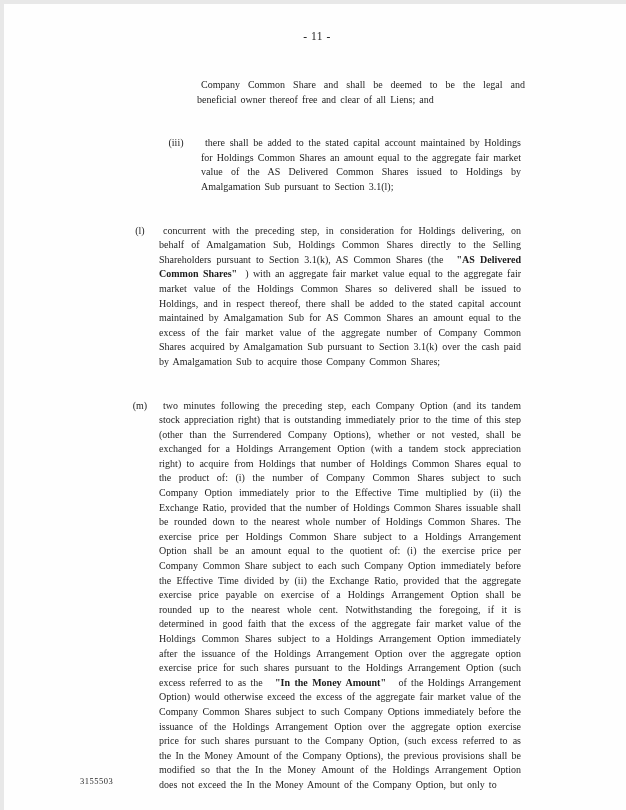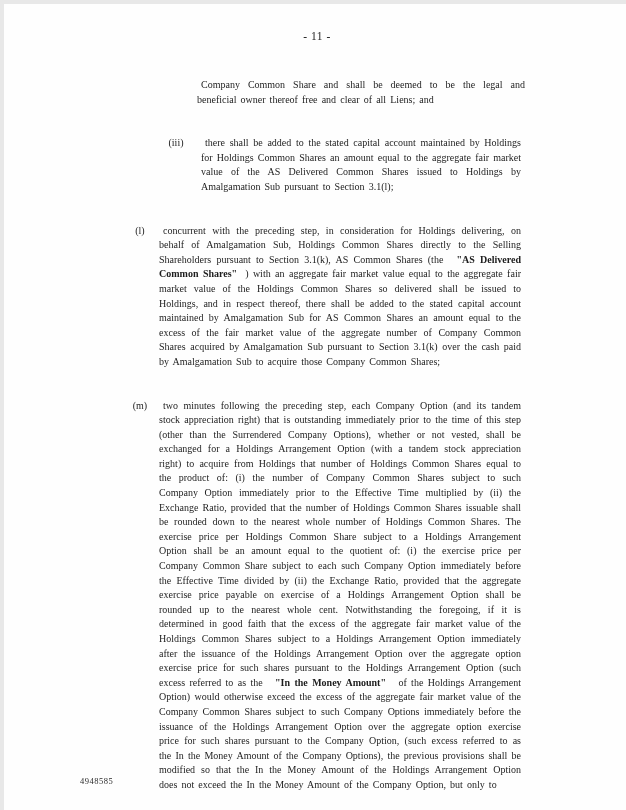--- a/index.html
+++ b/index.html
@@ -84,15 +84,15 @@
       <p class="clause-text"><span>concurrent with the preceding step, in consideration for Holdings delivering, on behalf of Amalgamation Sub, Holdings Common Shares directly to the Selling Shareholders pursuant to Section 3.1(k), AS Common Shares (the </span><span class="bold">"AS Delivered Common Shares"</span><span>) with an aggregate fair market value equal to the aggregate fair market value of the Holdings Common Shares so delivered shall be issued to Holdings, and in respect thereof, there shall be added to the stated capital account maintained by Amalgamation Sub for AS Common Shares an amount equal to the excess of the fair market value of the aggregate number of Company Common Shares acquired by Amalgamation Sub pursuant to Section 3.1(k) over the cash paid by Amalgamation Sub to acquire those Company Common Shares;</span></p>
     </div>
 
     <div class="clause level1 gap-lg">
       <span class="clause-label">(m)</span>
       <p class="clause-text"><span>two minutes following the preceding step, each Company Option (and its tandem stock appreciation right) that is outstanding immediately prior to the time of this step (other than the Surrendered Company Options), whether or not vested, shall be exchanged for a Holdings Arrangement Option (with a tandem stock appreciation right) to acquire from Holdings that number of Holdings Common Shares equal to the product of: (i) the number of Company Common Shares subject to such Company Option immediately prior to the Effective Time multiplied by (ii) the Exchange Ratio, provided that the number of Holdings Common Shares issuable shall be rounded down to the nearest whole number of Holdings Common Shares. The exercise price per Holdings Common Share subject to a Holdings Arrangement Option shall be an amount equal to the quotient of: (i) the exercise price per Company Common Share subject to each such Company Option immediately before the Effective Time divided by (ii) the Exchange Ratio, provided that the aggregate exercise price payable on exercise of a Holdings Arrangement Option shall be rounded up to the nearest whole cent. Notwithstanding the foregoing, if it is determined in good faith that the excess of the aggregate fair market value of the Holdings Common Shares subject to a Holdings Arrangement Option immediately after the issuance of the Holdings Arrangement Option over the aggregate option exercise price for such shares pursuant to the Holdings Arrangement Option (such excess referred to as the </span><span class="bold">"In the Money Amount"</span><span> of the Holdings Arrangement Option) would otherwise exceed the excess of the aggregate fair market value of the Company Common Shares subject to such Company Options immediately before the issuance of the Holdings Arrangement Option over the aggregate option exercise price for such shares pursuant to the Company Option, (such excess referred to as the In the Money Amount of the Company Options), the previous provisions shall be modified so that the In the Money Amount of the Holdings Arrangement Option does not exceed the In the Money Amount of the Company Option, but only to</span></p>
     </div>
 
   </div>
 
-  <div class="footer-number">4948585</div>
+  <div class="footer-number">3155503</div>
 
 </div>
 
 </body></html>

